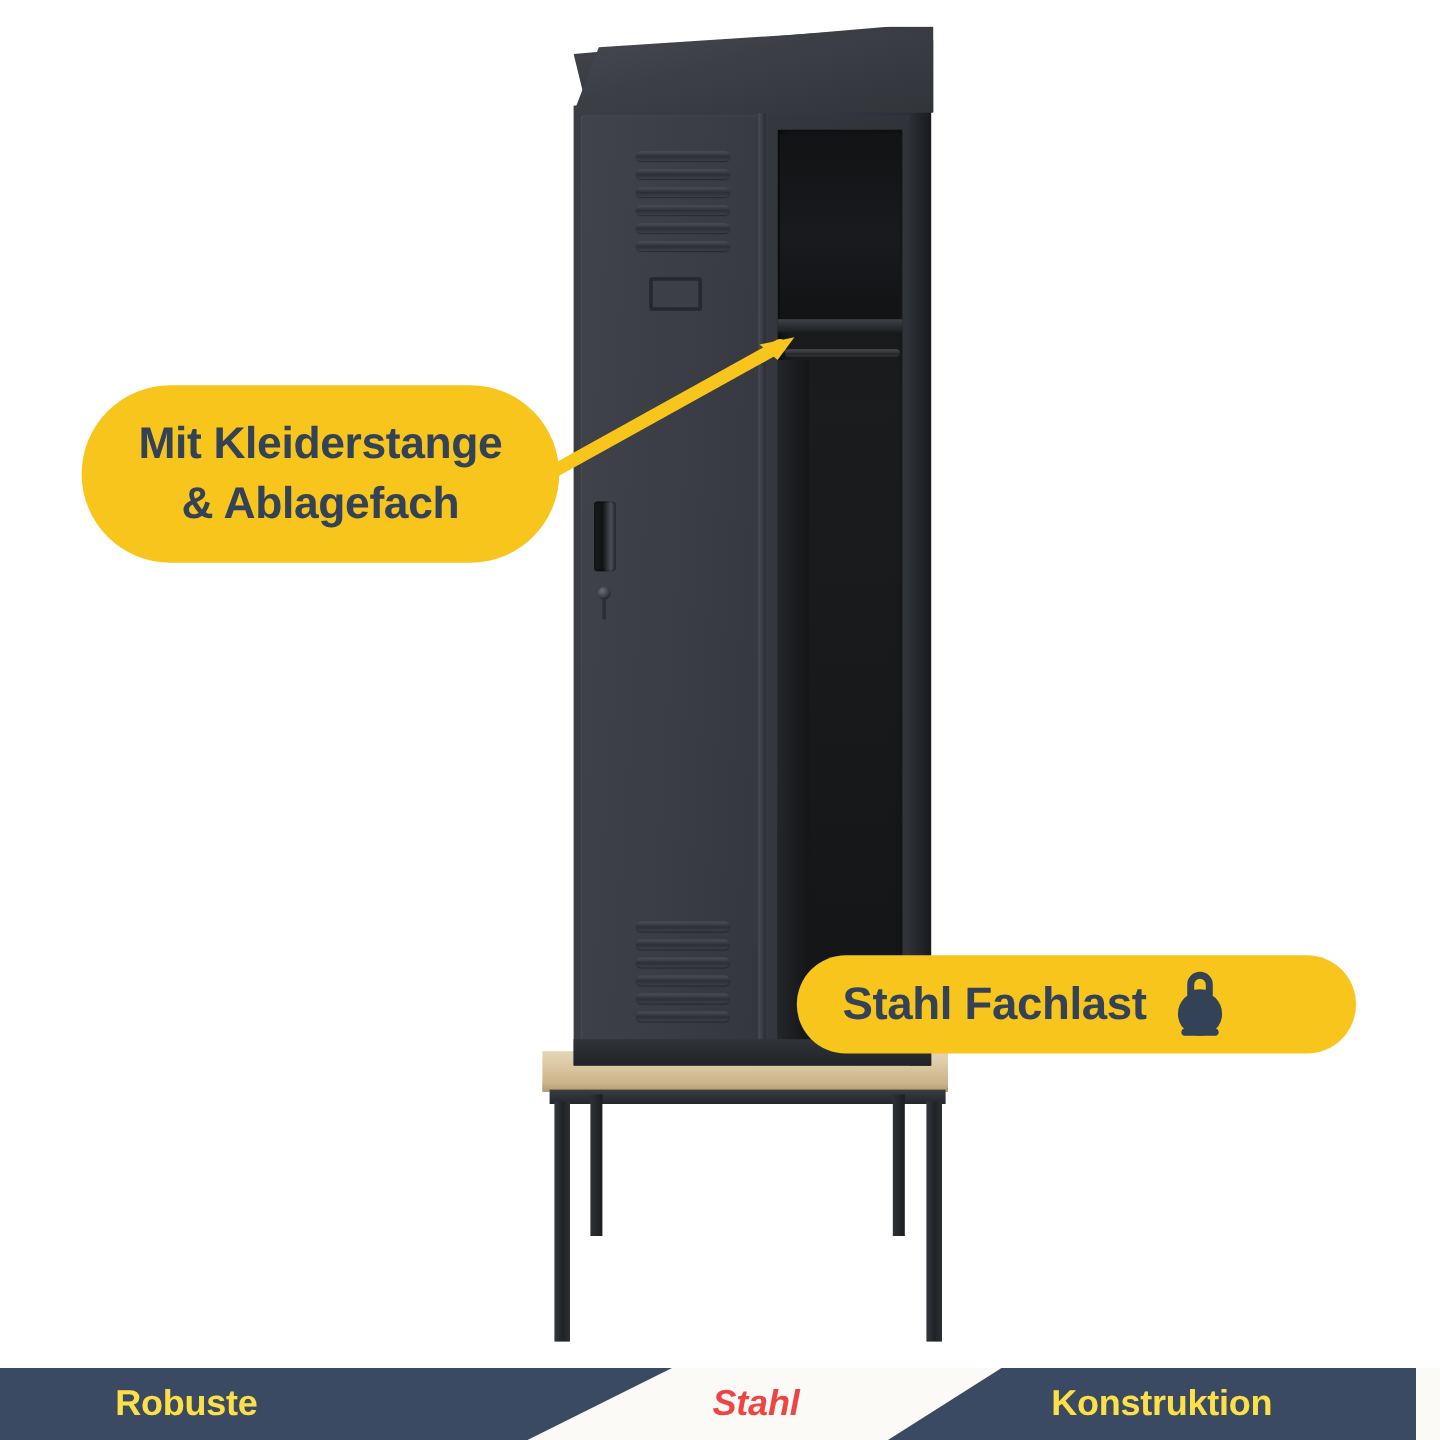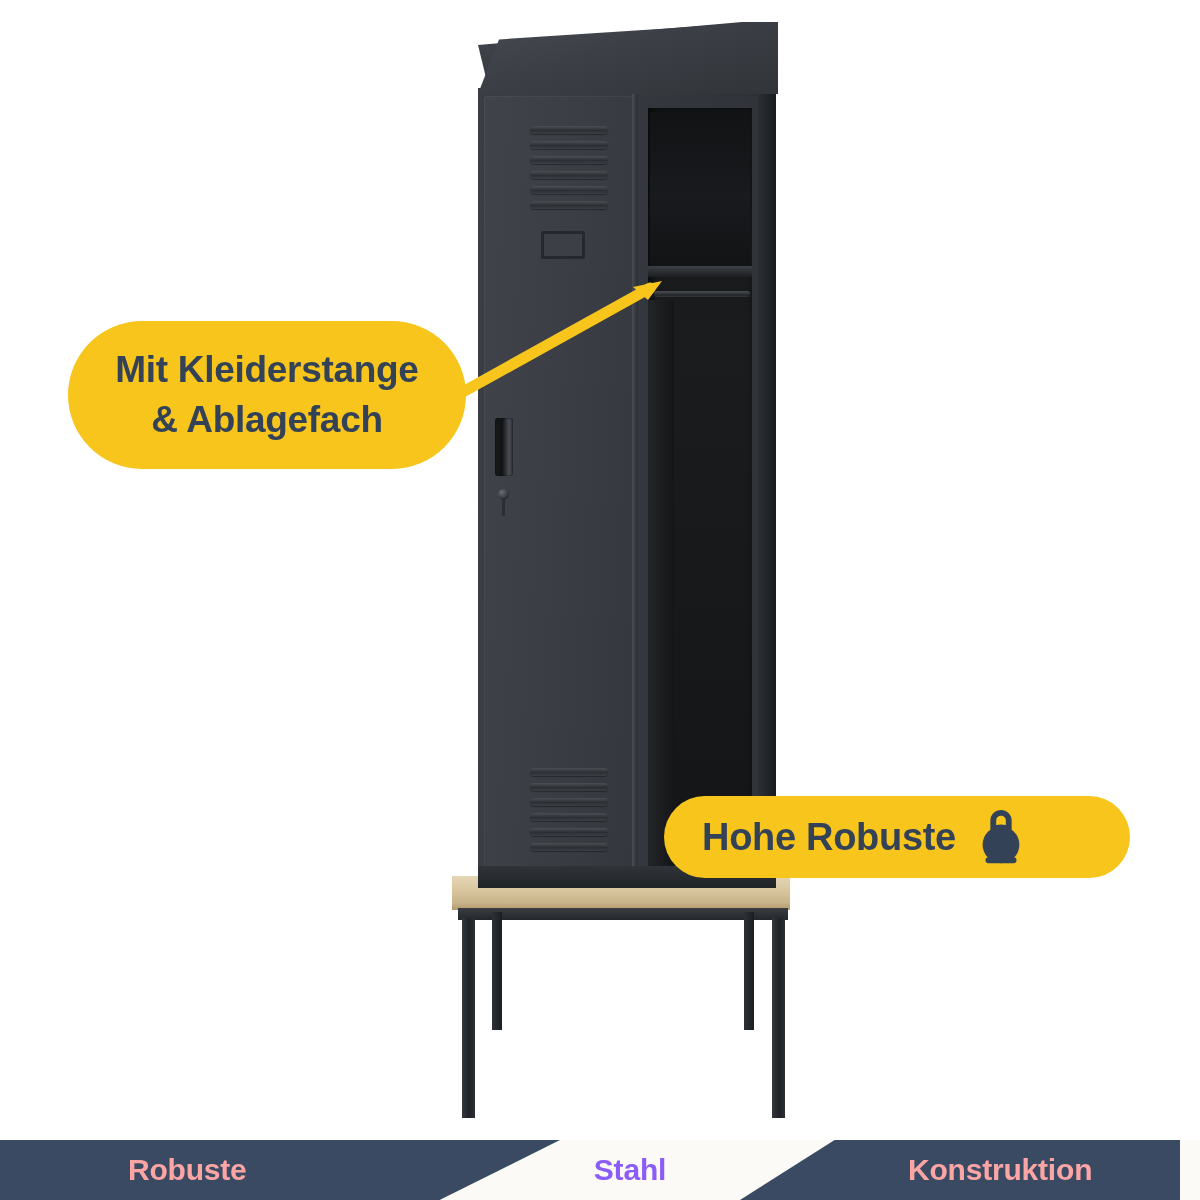--- a/index.html
+++ b/index.html
@@ -265,22 +265,22 @@
     clip-path: polygon(21.5% 0, 100% 0, 100% 100%, 0 100%);
     justify-content: flex-start;
     padding-left: 136px;
     box-sizing: border-box;
   }
   .banner-text {
     font-size: 30px;
     font-weight: bold;
     letter-spacing: -0.2px;
   }
-  .banner-text.on-dark { color: #fca5a5; margin-left: 32px; }
-  .banner-text.on-light { color: #8b5cf6; }
+  .banner-text.on-dark { color: #fde047; }
+  .banner-text.on-light { color: #ef4444; font-style: italic; }
 </style>
 </head>
 <body>
 
 <div id="stage">
 
   <div id="product">
 
     <div class="bench-top"></div>
     <div class="bench-top-edge"></div>
@@ -334,21 +334,21 @@
     <path d="M 452 398 L 650 288" stroke="#F7C51C" stroke-width="11" fill="none" stroke-linecap="round"></path>
     <path d="M 662 281 L 633 287 L 648 300 Z" fill="#F7C51C"></path>
   </svg>
 
   <div class="badge" id="badge-shelf">
     <div class="badge-text">Mit Kleiderstange
 &amp; Ablagefach</div>
   </div>
 
   <div class="badge" id="badge-load">
-    <div class="badge-text">Hohe Robuste</div>
+    <div class="badge-text">Stahl Fachlast</div>
     <svg class="kettlebell" width="62" height="62" viewBox="0 0 64 64">
       <path d="M32 22c-3 0-5.6.5-8 1.5V15c0-4.4 3.6-8 8-8s8 3.6 8 8v8.5c-2.4-1-5-1.5-8-1.5z" fill="none" stroke="#334257" stroke-width="6" stroke-linejoin="round"></path>
       <circle cx="32" cy="40" r="19" fill="#334257"></circle>
       <rect x="16" y="53" width="32" height="6" rx="3" fill="#334257"></rect>
     </svg>
   </div>
 
   <div id="banner">
     <div class="banner-seg" id="seg-left">
       <span class="banner-text on-dark">Robuste</span>

